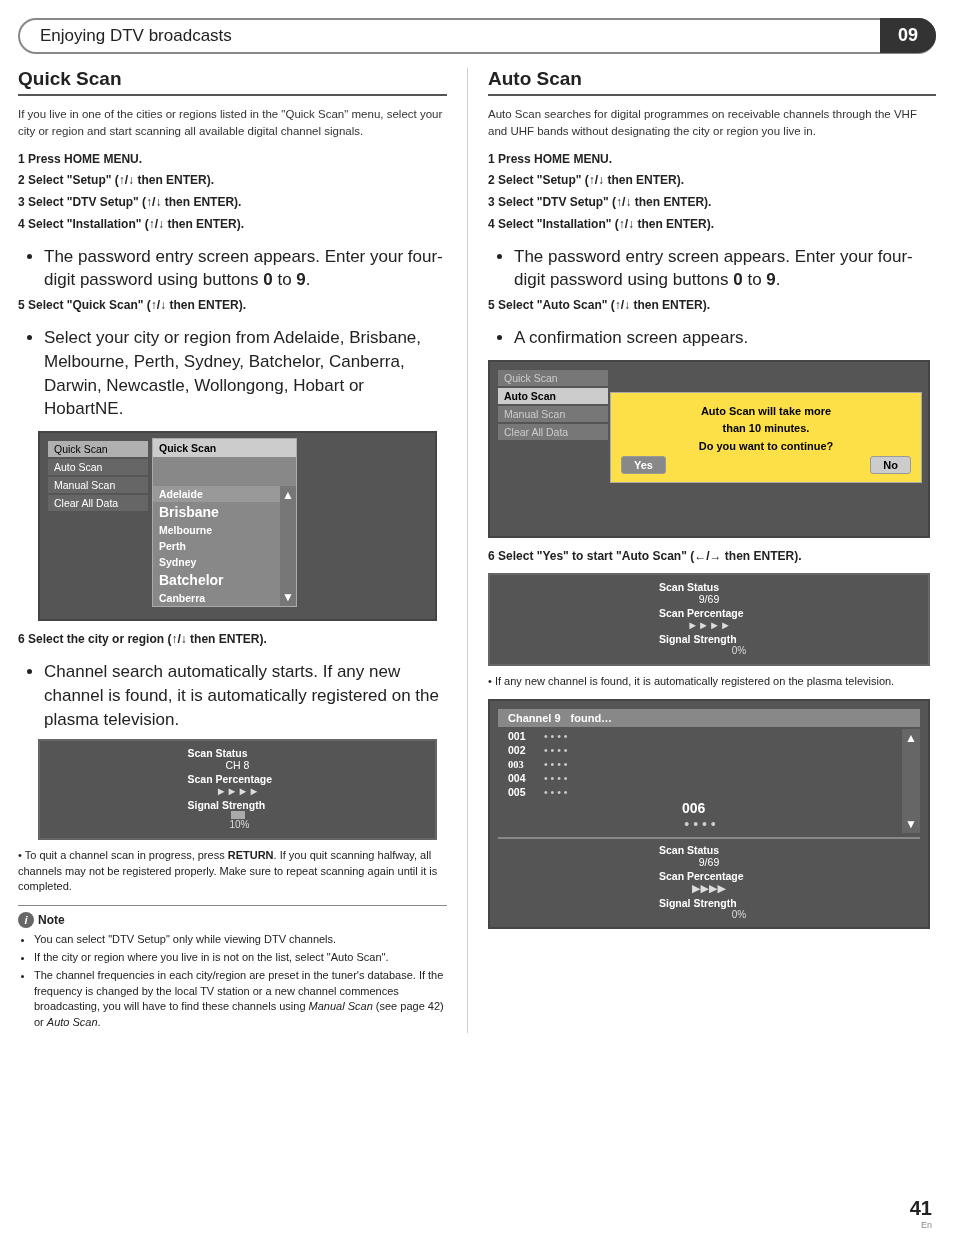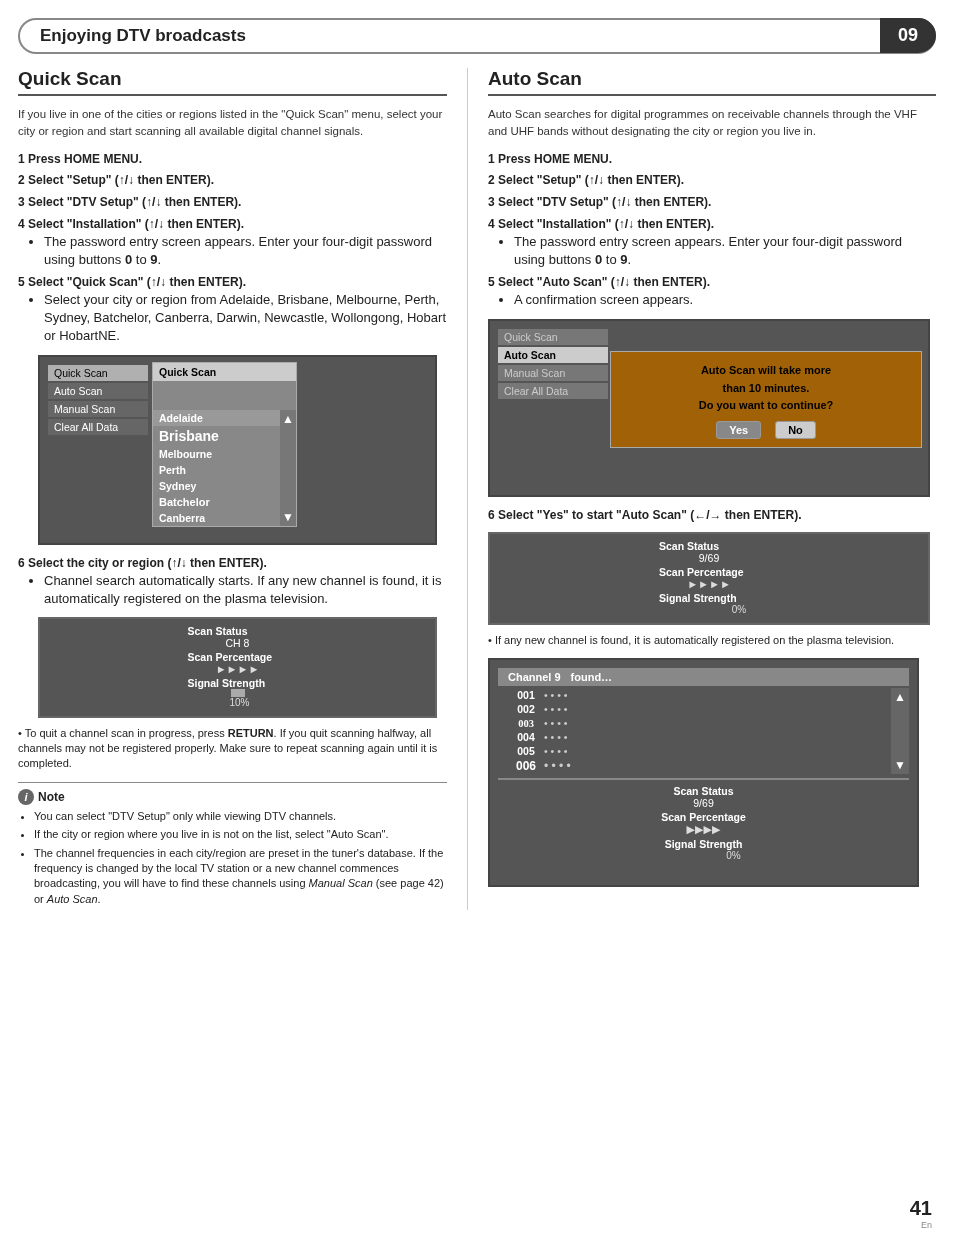--- a/index.html
+++ b/index.html
@@ -18,21 +18,21 @@
       display: flex;
       align-items: center;
       border: 2px solid #888;
       border-radius: 20px;
       margin: 18px 18px 0 18px;
       padding: 6px 20px;
       position: relative;
     }
     .page-header-title {
       font-size: 17px;
-      font-weight: bold;
+      font-weight: normal;
     }
     .page-number-badge {
       position: absolute;
       right: -2px;
       top: -2px;
       background: #333;
       color: #fff;
       font-size: 18px;
       font-weight: bold;
       padding: 5px 12px;
@@ -81,25 +81,25 @@
     }
     .step-num {
       font-weight: bold;
       font-size: 12px;
     }
     .step-text {
       font-weight: bold;
       font-size: 12px;
     }
     .step-sub {
-      font-size: 13px;
+      font-size: 17px;
       margin-left: 14px;
       line-height: 1.4;
       color: #222;
-      margin-top: 0;
+      margin-top: 12px;
     }
     .step-sub li {
       list-style: disc;
       margin-left: 12px;
       margin-bottom: 2px;
     }
 
     
     .screen-mockup {
       background: #555;
@@ -258,21 +258,21 @@
 
       <div style="position:absolute; left:112px; top:5px; width:145px; background:#888; border:1px solid #aaa;">
         <div style="background:#ccc; color:#000; font-size:10.5px; font-weight:bold; padding:3px 6px; text-align:left;">Quick Scan</div>
         <div style="display:flex; align-items:stretch;margin-top:29px;">
           <div style="flex:1;">
             <div style="background:#999; color:#fff; font-size:10.5px; font-weight:bold; padding:2px 6px;">Adelaide</div>
             <div style="background:#888; color:#fff; font-size:14px; font-weight:bold; padding:2px 6px;">Brisbane</div>
             <div style="background:#888; color:#fff; font-size:10.5px; font-weight:bold; padding:2px 6px;">Melbourne</div>
             <div style="background:#888; color:#fff; font-size:10.5px; font-weight:bold; padding:2px 6px;">Perth</div>
             <div style="background:#888; color:#fff; font-size:10.5px; font-weight:bold; padding:2px 6px;">Sydney</div>
-            <div style="background:#888; color:#fff; font-size:11px; font-weight:bold; padding:2px 6px;">Batchelor</div>
+            <div style="background:#888; color:#fff; font-size:14px; font-weight:bold; padding:2px 6px;">Batchelor</div>
             <div style="background:#888; color:#fff; font-size:10.5px; font-weight:bold; padding:2px 6px;">Canberra</div>
           </div>
           <div style="width:16px; background:#777; display:flex; flex-direction:column; justify-content:space-between; align-items:center; padding:2px 0;">
             <span style="color:#fff; font-size:12px;">▲</span>
             <span style="color:#fff; font-size:12px;">▼</span>
           </div>
         </div>
       </div>
       <div style="height:170px;"></div>
     </div>
@@ -351,25 +351,25 @@
 
     <div class="screen-mockup" style="min-height:160px; margin-right:6px;">
 
       <div style="position:absolute; left:8px; top:8px; width:110px;">
         <div style="background:#777; color:#ccc; font-size:10.5px; padding:2px 6px; margin-bottom:2px;">Quick Scan</div>
         <div style="background:#ccc; color:#000; font-size:10.5px; font-weight:bold; padding:2px 6px; margin-bottom:2px;">Auto Scan</div>
         <div style="background:#777; color:#ccc; font-size:10.5px; padding:2px 6px; margin-bottom:2px;">Manual Scan</div>
         <div style="background:#777; color:#ccc; font-size:10.5px; padding:2px 6px;">Clear All Data</div>
       </div>
 
-      <div style="position:absolute; left:120px; top:30px; right:6px; background:#a16207; color:#000; padding:10px 10px 8px; border:1px solid #aaa; text-align:center;">
+      <div style="position:absolute; left:120px; top:30px; right:6px; background:#fde047; color:#000; padding:10px 10px 8px; border:1px solid #aaa; text-align:center;">
         <div style="font-weight:bold; font-size:11px; line-height:1.6;">
           Auto Scan will take more<br>than 10 minutes.<br>Do you want to continue?
         </div>
-        <div style="display:flex; gap:14px; justify-content:center; margin-top:6px;">
+        <div style="display:flex; gap:14px; justify-content:space-between; ">
           <button class="as-btn selected">Yes</button>
           <button class="as-btn">No</button>
         </div>
       </div>
       <div style="height:158px;"></div>
     </div>
 
     <div class="step">
       <span class="step-num">6 </span><span class="step-text">Select "Yes" to start "Auto Scan" (←/→ then ENTER).</span>
     </div>
@@ -386,21 +386,21 @@
       <div class="scan-row">
         <span class="scan-label">Signal Strength</span>
         <span style="color:#ddd; font-size:10px; margin-left:60px;">0%</span>
       </div>
     </div>
 
     <div style="margin:8px 0; font-size:11px; line-height:1.4;">
       • If any new channel is found, it is automatically registered on the plasma television.
     </div>
 
-    <div class="screen-mockup" style="margin-right:17px; position:relative; padding-bottom:17px;text-align:center;">
+    <div class="screen-mockup" style="margin-right:6px; position:relative; padding-bottom:0;">
       <div style="background:#888; color:#fff; font-weight:bold; font-size:11px; padding:3px 10px; margin-bottom:2px; display:flex; gap:10px;">
         <span>Channel 9</span>
         <span>found…</span>
       </div>
       <div style="display:flex;">
         <div style="flex:1;">
           <div style="display:flex; align-items:center; padding:1px 10px; font-size:10.5px; color:#fff;">
               <span style="min-width:36px; font-weight:bold;">001</span>
               <span style="color:#ccc;">• • • •</span>
             </div>
@@ -413,21 +413,21 @@
               <span style="color:#ccc;">• • • •</span>
             </div>
           <div style="display:flex; align-items:center; padding:1px 10px; font-size:10.5px; color:#fff;">
               <span style="min-width:36px; font-weight:bold;">004</span>
               <span style="color:#ccc;">• • • •</span>
             </div>
           <div style="display:flex; align-items:center; padding:1px 10px; font-size:10.5px; color:#fff;">
               <span style="min-width:36px; font-weight:bold;">005</span>
               <span style="color:#ccc;">• • • •</span>
             </div>
-          <div style="display:flex; align-items:center; padding:1px 10px; font-size:12px; color:#fff;">
+          <div style="display:flex; align-items:center; padding:1px 10px; font-size:14px; color:#fff;flex-direction:column;">
               <span style="min-width:36px; font-weight:bold;">006</span>
               <span style="color:#ccc;">• • • •</span>
             </div>
         </div>
         <div style="width:18px; background:#666; display:flex; flex-direction:column; justify-content:space-between; align-items:center; padding:2px 0;">
           <span style="color:#fff; font-size:12px;">▲</span>
           <span style="color:#fff; font-size:12px;">▼</span>
         </div>
       </div>
 

